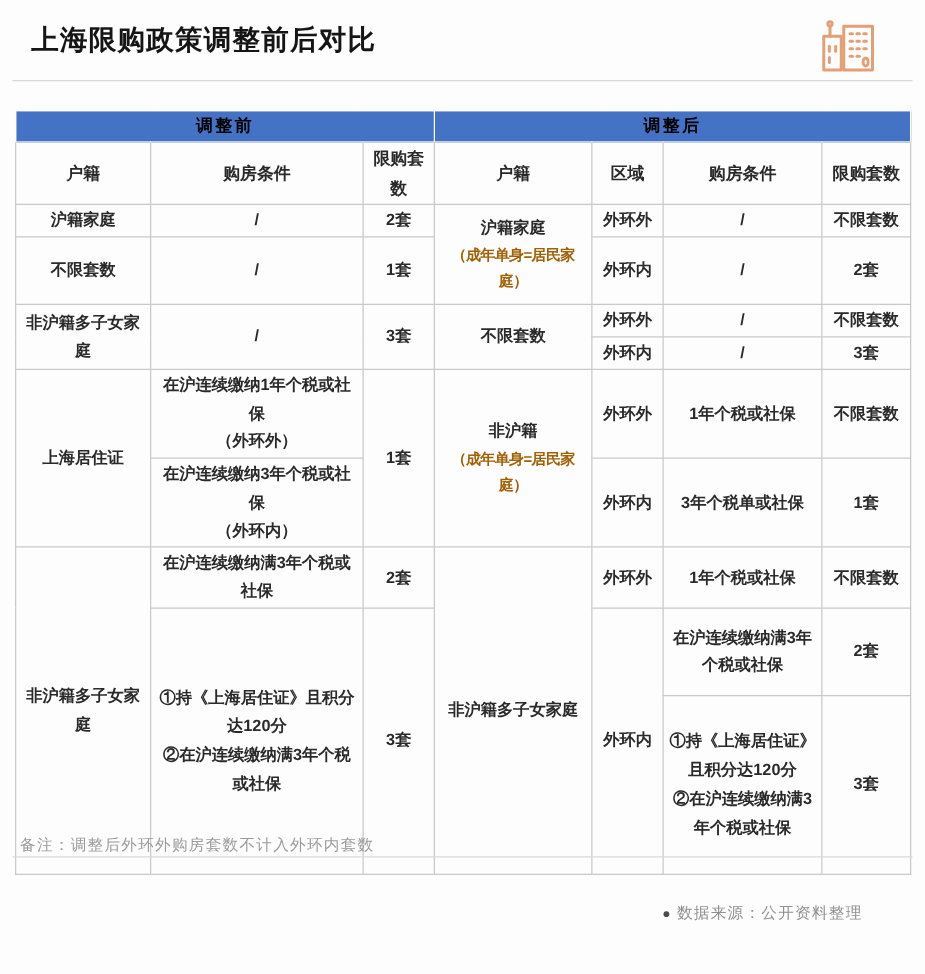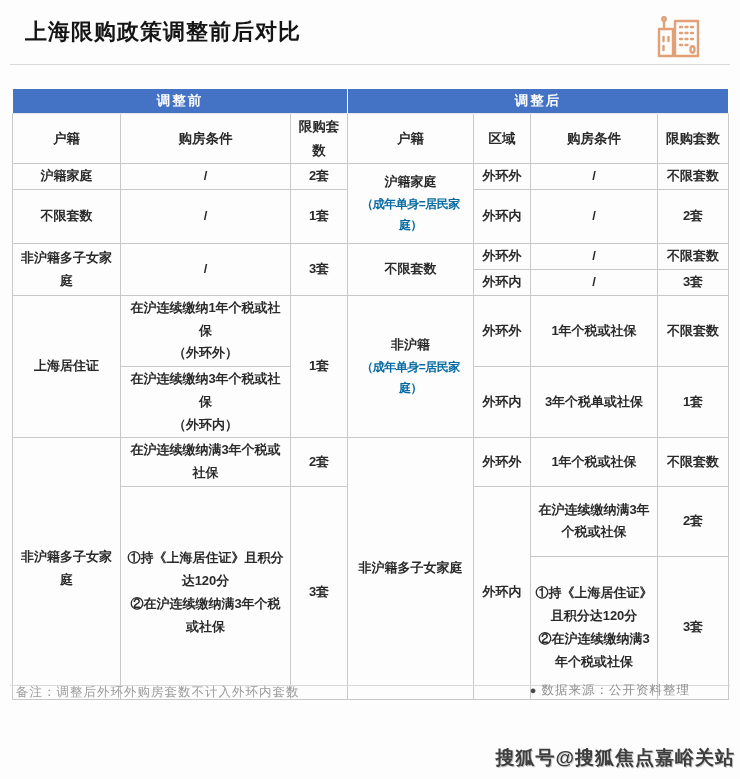--- a/index.html
+++ b/index.html
@@ -22,34 +22,34 @@
     position:absolute;left:12px;top:88px;width:716px;
     border-collapse:collapse;table-layout:fixed;
   }
   table.cmp td{
     border:1px solid #c9c9c9;
     text-align:center;vertical-align:middle;
     font-size:13px;font-weight:bold;color:#2a2a2a;
     padding:1px 3px;line-height:1.75;
   }
   tr.sec td{
-    background:#4472C4;color:#ffffff;
+    background:#4472C4;color:#000000;
     border:1px solid #ffffff;border-bottom:1px solid #e8e8e8;
     font-size:13.5px;letter-spacing:2px;height:22px;line-height:1.2;
   }
   tr.colh td{font-size:13.5px;height:27px;}
   .ln{display:block;}
-  .red{color:#0369a1;}
+  .red{color:#a16207;}
   .subnote{font-size:12px;letter-spacing:-0.5px;}
   .note{
-    position:absolute;left:16px;top:684px;
+    position:absolute;left:16px;top:668px;
     font-size:12.5px;color:#9b9b9b;letter-spacing:1px;
   }
   .source{
-    position:absolute;right:50px;top:682px;
+    position:absolute;right:50px;top:722px;
     font-size:12.5px;color:#8f8f8f;letter-spacing:1px;text-align:right;
   }
   .source .bullet{color:#4a4a4a;font-size:11px;margin-right:4px;}
   .wm{
     position:absolute;right:5px;top:745px;
     font-size:19px;font-weight:bold;color:#3d3d3d;letter-spacing:1px;
     text-shadow:1px 1px 0 #c9c9c9;
   }
 </style>
 </head>
@@ -201,15 +201,14 @@
   </table>
 
   <div class="hr hr-bottom"></div>
 
   <div class="note">备注：调整后外环外购房套数不计入外环内套数</div>
 
   <div class="source">
     <span class="bullet">●</span><span>数据来源：公开资料整理</span>
   </div>
 
-  <div class="wm">搜狐号@搜狐焦点嘉峪关站</div>
 
 </div>
 
 </body></html>

